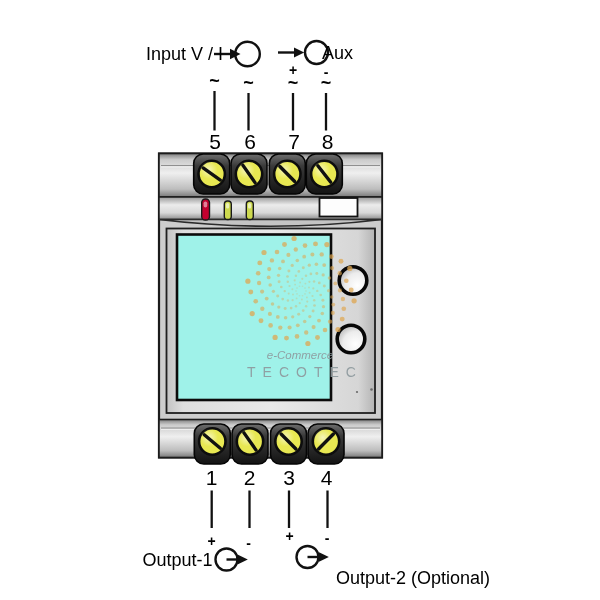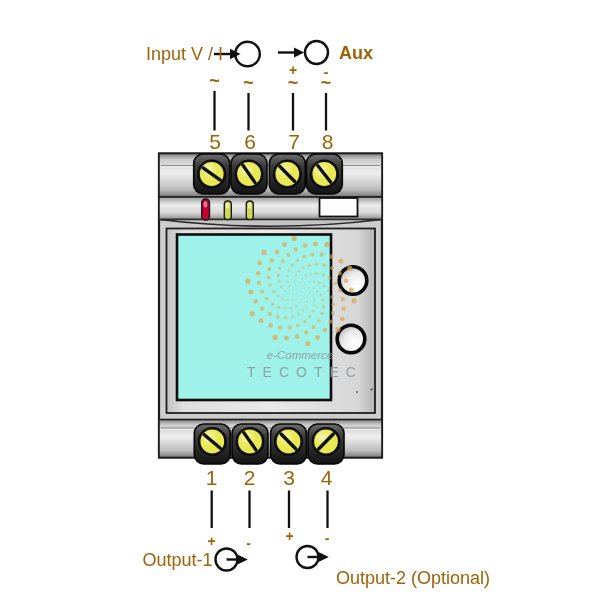--- a/index.html
+++ b/index.html
@@ -1,21 +1,21 @@
 <!DOCTYPE html>
 <html style="--display-screen: #9ff2e9; --led-red: #c3002f; --led-green: #cdd94f; --screw-yellow: #e8e852; --watermark-orange: #dfa64f; --watermark-text: #8e9a9e;"><head>
 <meta charset="utf-8">
 <style>
   html,body { margin:0; padding:0; background:#ffffff; }
   #stage {
     position:relative; width:600px; height:600px; background:#ffffff;
     font-family:"Liberation Sans", sans-serif; overflow:hidden;
   }
   #devsvg { position:absolute; left:0; top:0; }
-  .t { position:absolute; color:#a16207; white-space:nowrap; line-height:1; }
+  .t { position:absolute; color:#000000; white-space:nowrap; line-height:1; }
   .ctr { transform:translateX(-50%); }
   .lbl { font-size:18px; }
   .num { font-size:21px; }
   .sign { font-size:14px; font-weight:bold; }
   .tilde { font-size:18px; font-weight:600; }
   .wm1 { font-size:14px; letter-spacing:7px; color:var(--watermark-text,#8e9a9e); opacity:.92;margin-top:24px; }
   .wm2 { font-size:11.5px; font-style:italic; color:var(--watermark-text,#8e9a9e); opacity:.92; }
 </style>
 </head>
 <body>
@@ -327,21 +327,21 @@
       <polygon points="238,554.7 238,564.3 247.8,559.5" fill="#111" stroke="none"></polygon>
     </g>
     <g stroke="#111" fill="none" stroke-width="2.4">
       <circle cx="307.5" cy="557" r="11"></circle>
       <line x1="307.5" y1="557" x2="319" y2="557"></line>
       <polygon points="319,552.2 319,561.8 328.8,557" fill="#111" stroke="none"></polygon>
     </g>
   </svg>
 
   <div class="t lbl" style="left:146px; top:45px;">Input V / I</div>
-  <div class="t lbl" style="left:339px; top:44px;font-weight:bold;">Aux</div>
+  <div class="t lbl" style="left:322px; top:44px;">Aux</div>
 
   <div class="t sign ctr" style="left:293px;   top:63px;">+</div>
   <div class="t sign ctr" style="left:326px;   top:65px;">-</div>
 
   <div class="t tilde ctr" style="left:214.5px; top:72px;">~</div>
   <div class="t tilde ctr" style="left:248.5px; top:74px;">~</div>
   <div class="t tilde ctr" style="left:293px;   top:74px;">~</div>
   <div class="t tilde ctr" style="left:326px;   top:74px;">~</div>
 
   <div class="t num ctr" style="left:215px;   top:131px;">5</div>

